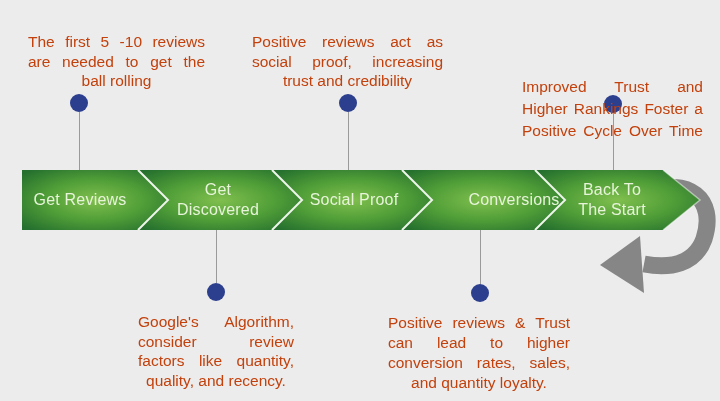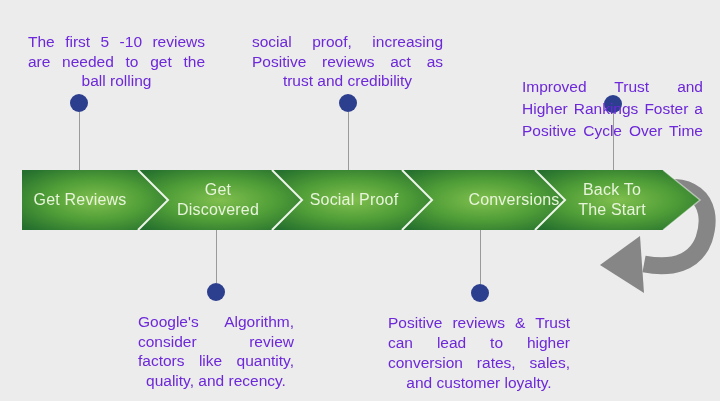--- a/index.html
+++ b/index.html
@@ -11,21 +11,21 @@
     font-family: "Liberation Sans", sans-serif;
     overflow: hidden;
   }
   #band-svg {
     position: absolute;
     left: 0; top: 0;
     width: 720px; height: 401px;
   }
   .callout {
     position: absolute;
-    color: #6d28d9;
+    color: #c2410c;
     font-size: 15.5px;
   }
   .lh195 { line-height: 19.5px; }
   .lh20  { line-height: 20px; }
   .lh22  { line-height: 22px; margin-top: 43px; }
   .callout .jl { text-align: justify; text-align-last: justify; }
   .callout .ll { text-align: center; }
   .seg-label {
     position: absolute;
     top: 170px;
@@ -108,38 +108,38 @@
   <div class="dot" style="left:207px;top:283px"></div>
   <div class="dot" style="left:471px;top:284px"></div>
 
   <div class="callout lh195" style="left:28px;top:32px;width:177px">
     <div class="jl">The first 5 -10 reviews</div>
     <div class="jl">are needed to get the</div>
     <div class="ll">ball rolling</div>
   </div>
 
   <div class="callout lh195" style="left:252px;top:32px;width:191px">
+    <div class="jl">Positive reviews act as</div>
     <div class="jl">social proof, increasing</div>
-    <div class="jl">Positive reviews act as</div>
     <div class="ll">trust and credibility</div>
   </div>
 
   <div class="callout lh22" style="left:522px;top:33px;width:181px">
     <div class="jl">Improved Trust and</div>
     <div class="jl">Higher Rankings Foster a</div>
     <div class="jl">Positive Cycle Over Time</div>
   </div>
 
   <div class="callout lh195" style="left:138px;top:312px;width:156px">
     <div class="jl">Google's Algorithm,</div>
     <div class="jl">consider review</div>
     <div class="jl">factors like quantity,</div>
     <div class="ll">quality, and recency.</div>
   </div>
 
   <div class="callout lh20" style="left:388px;top:313px;width:182px">
     <div class="jl">Positive reviews &amp; Trust</div>
     <div class="jl">can lead to higher</div>
     <div class="jl">conversion rates, sales,</div>
-    <div class="ll">and customer loyalty.</div>
+    <div class="ll">and quantity loyalty.</div>
   </div>
 
 </div>
 
 </body></html>

